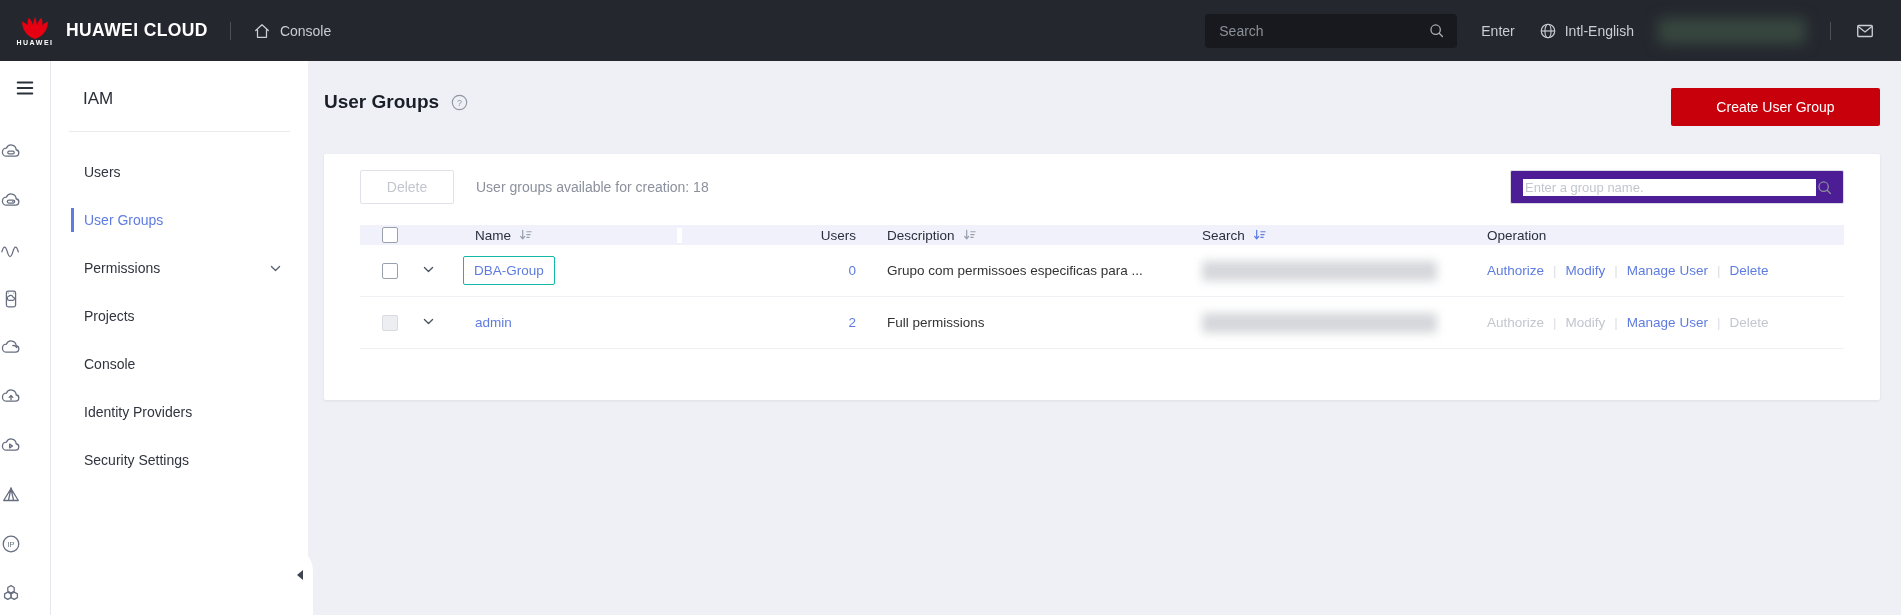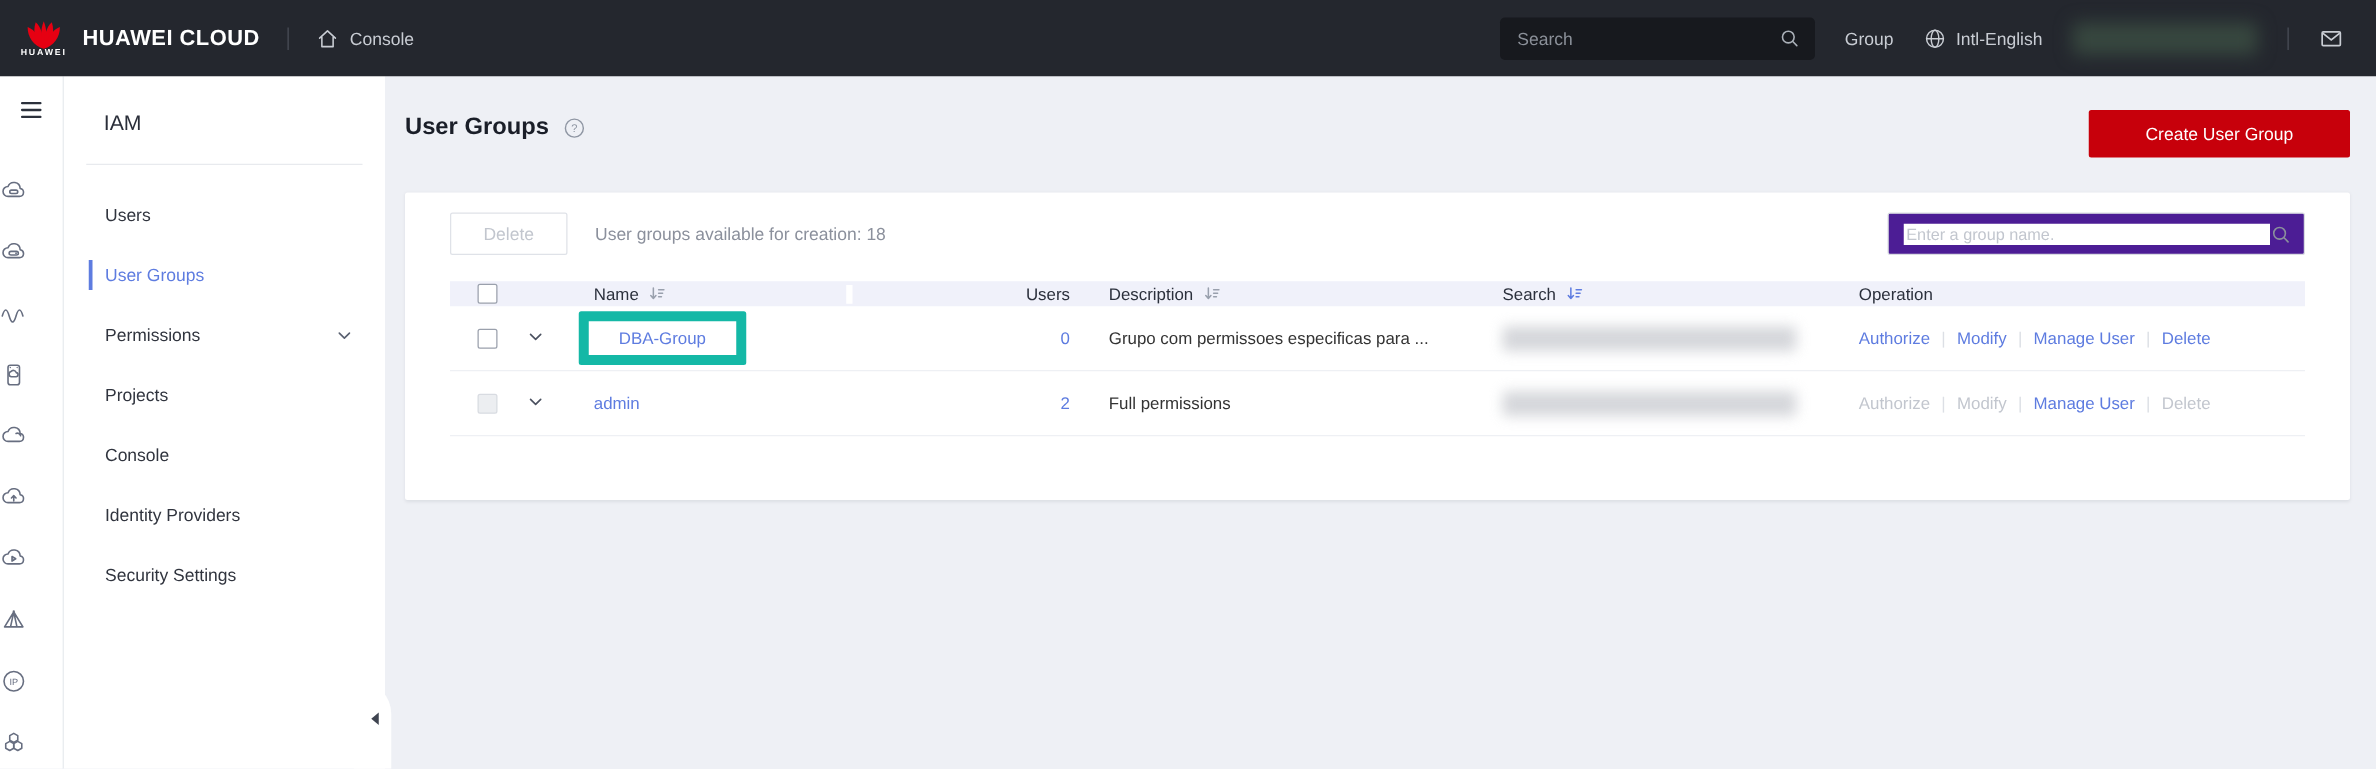--- a/index.html
+++ b/index.html
@@ -85,22 +85,22 @@
   .c-ops{padding-left:15px;white-space:nowrap}
   .hcell{display:flex;align-items:center}
   .c-users .hcell{justify-content:flex-end}
   .sort{margin-left:7px;color:#99a0ad}
   .sort.active{color:#5e7ce0}
   .cb{width:16px;height:16px;border:1px solid #9aa0ac;border-radius:2px;background:#fff;
     display:inline-block;cursor:pointer;vertical-align:middle}
   .cb.disabled{background:#eceef1;border-color:#d8dbe1;cursor:default}
   .chev{color:#4b5160;cursor:pointer}
   .name-link,.users-link{color:#5e7ce0;text-decoration:none;cursor:pointer}
-  .name-hl{display:inline-block;border:8px solid #14b8a6;border-radius:2px;
-    padding:6px 24px;margin-left:-12px}
+  .name-hl{display:inline-block;border:1px solid #14b8a6;border-radius:2px;
+    padding:6px 10px;margin-left:-12px}
   .blur-blob{display:inline-block;width:235px;height:20px;background:#cbcdd2;border-radius:3px;
     filter:blur(5px);opacity:.8;vertical-align:middle}
   .op{color:#5e7ce0;text-decoration:none;cursor:pointer}
   .op.disabled{color:#c2c6ce;cursor:default}
   .opsep{color:#dcdfe5;margin:0 9px}
 </style>
 </head>
 <body>
 
 <div class="topbar">
@@ -131,21 +131,21 @@
   <div class="tb-right">
     <div class="tb-search">
       <input placeholder="Search" style="">
       <span class="icon">
         <svg viewBox="0 0 20 20" width="17" height="17">
             <circle cx="9" cy="9" r="5.5" stroke="currentColor" fill="none" stroke-width="1.5"></circle>
             <path d="M13.2 13.2L17 17" stroke="currentColor" stroke-width="1.5" stroke-linecap="round"></path>
           </svg>
       </span>
     </div>
-    <span class="tb-item">Group</span>
+    <span class="tb-item">Enter</span>
     <div class="tb-item lang">
       <span class="icon">
         <svg viewBox="0 0 20 20" width="18" height="18" fill="none" stroke="currentColor" stroke-width="1.3">
             <circle cx="10" cy="10" r="7.5"></circle>
             <ellipse cx="10" cy="10" rx="3.4" ry="7.5"></ellipse>
             <path d="M2.8 10h14.4"></path>
           </svg>
       </span>
       <span>Intl-English</span>
     </div>

